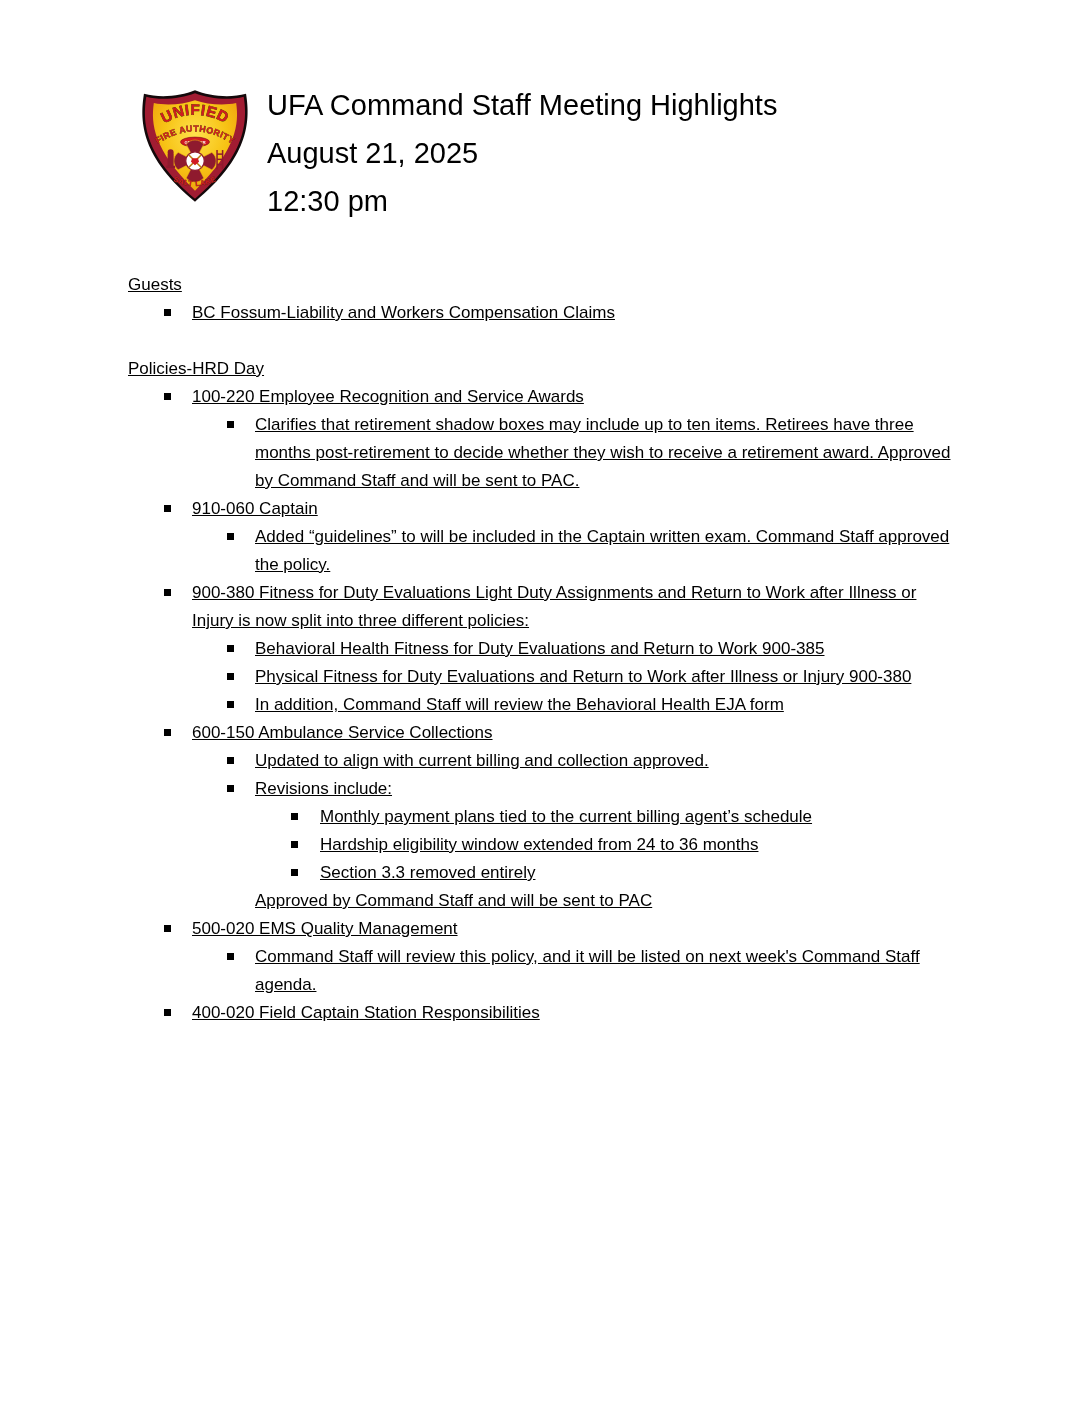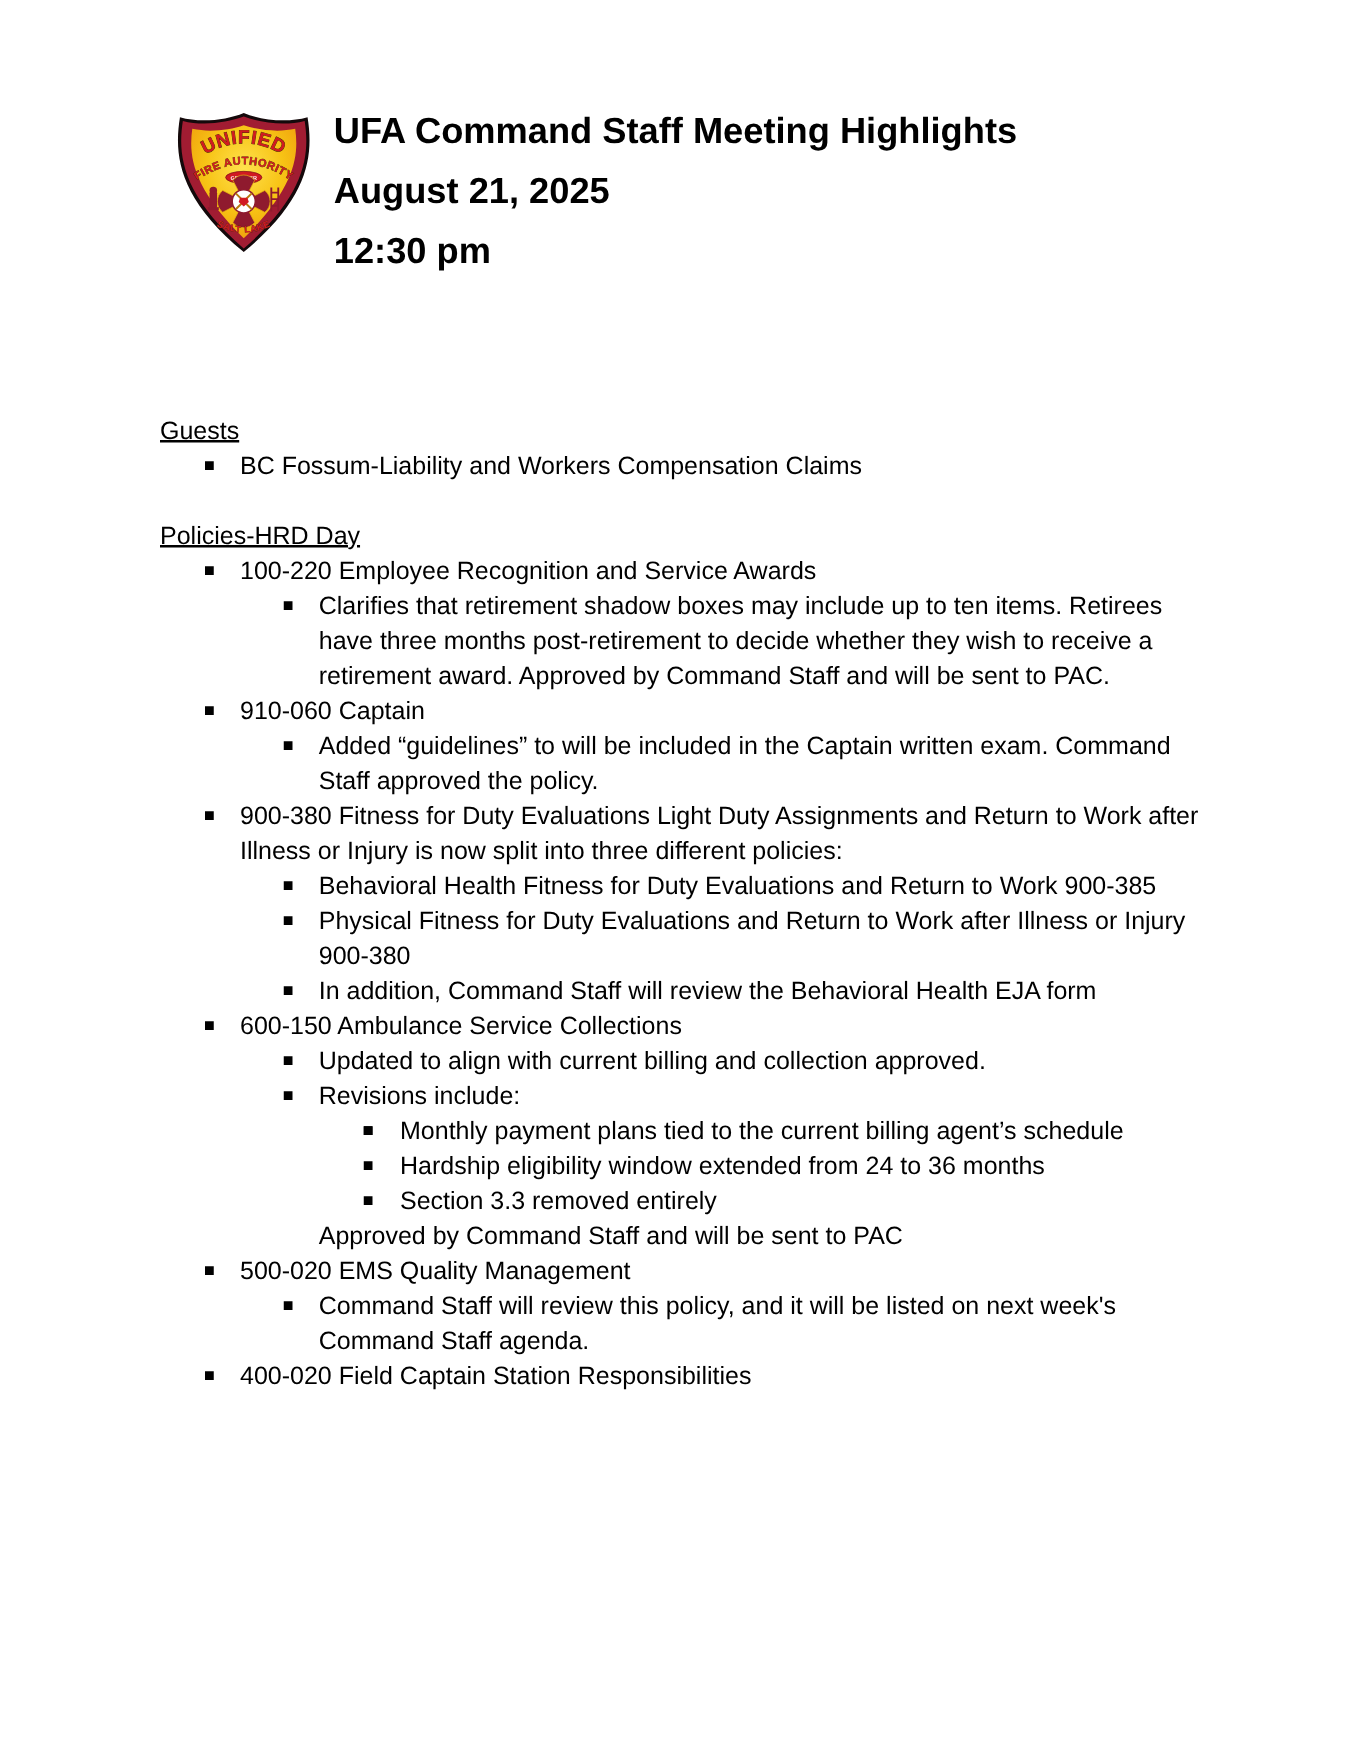--- a/index.html
+++ b/index.html
@@ -27,36 +27,37 @@
   }
   .logo-wrap {
     margin-left: 9px;
     width: 116px;
     height: 116px;
     flex: 0 0 auto;
   }
   .title-block {
     margin-left: 14px;
     margin-top: -7px;
-    font-weight: bold;
+    font-weight: normal;
     font-size: 29px;
     line-height: 48px;
     letter-spacing: 0px;
   }
   .doc-body {
-    margin-top: 106px;
+    margin-top: 46px;
     width: 832px;
-    font-size: 20px;
+    font-size: 17px;
     line-height: 28px;
   }
   .heading {
     text-decoration: underline;
   }
   .li {
     position: relative;
+    text-decoration: underline;
   }
   .l1 { padding-left: 64px; }
   .l1 > .bullet { left: 36px; }
   .l2 { padding-left: 127px; }
   .l2 > .bullet { left: 99px; }
   .l3 { padding-left: 192px; }
   .l3 > .bullet { left: 163px; }
   .bullet {
     position: absolute;
     top: 10px;

